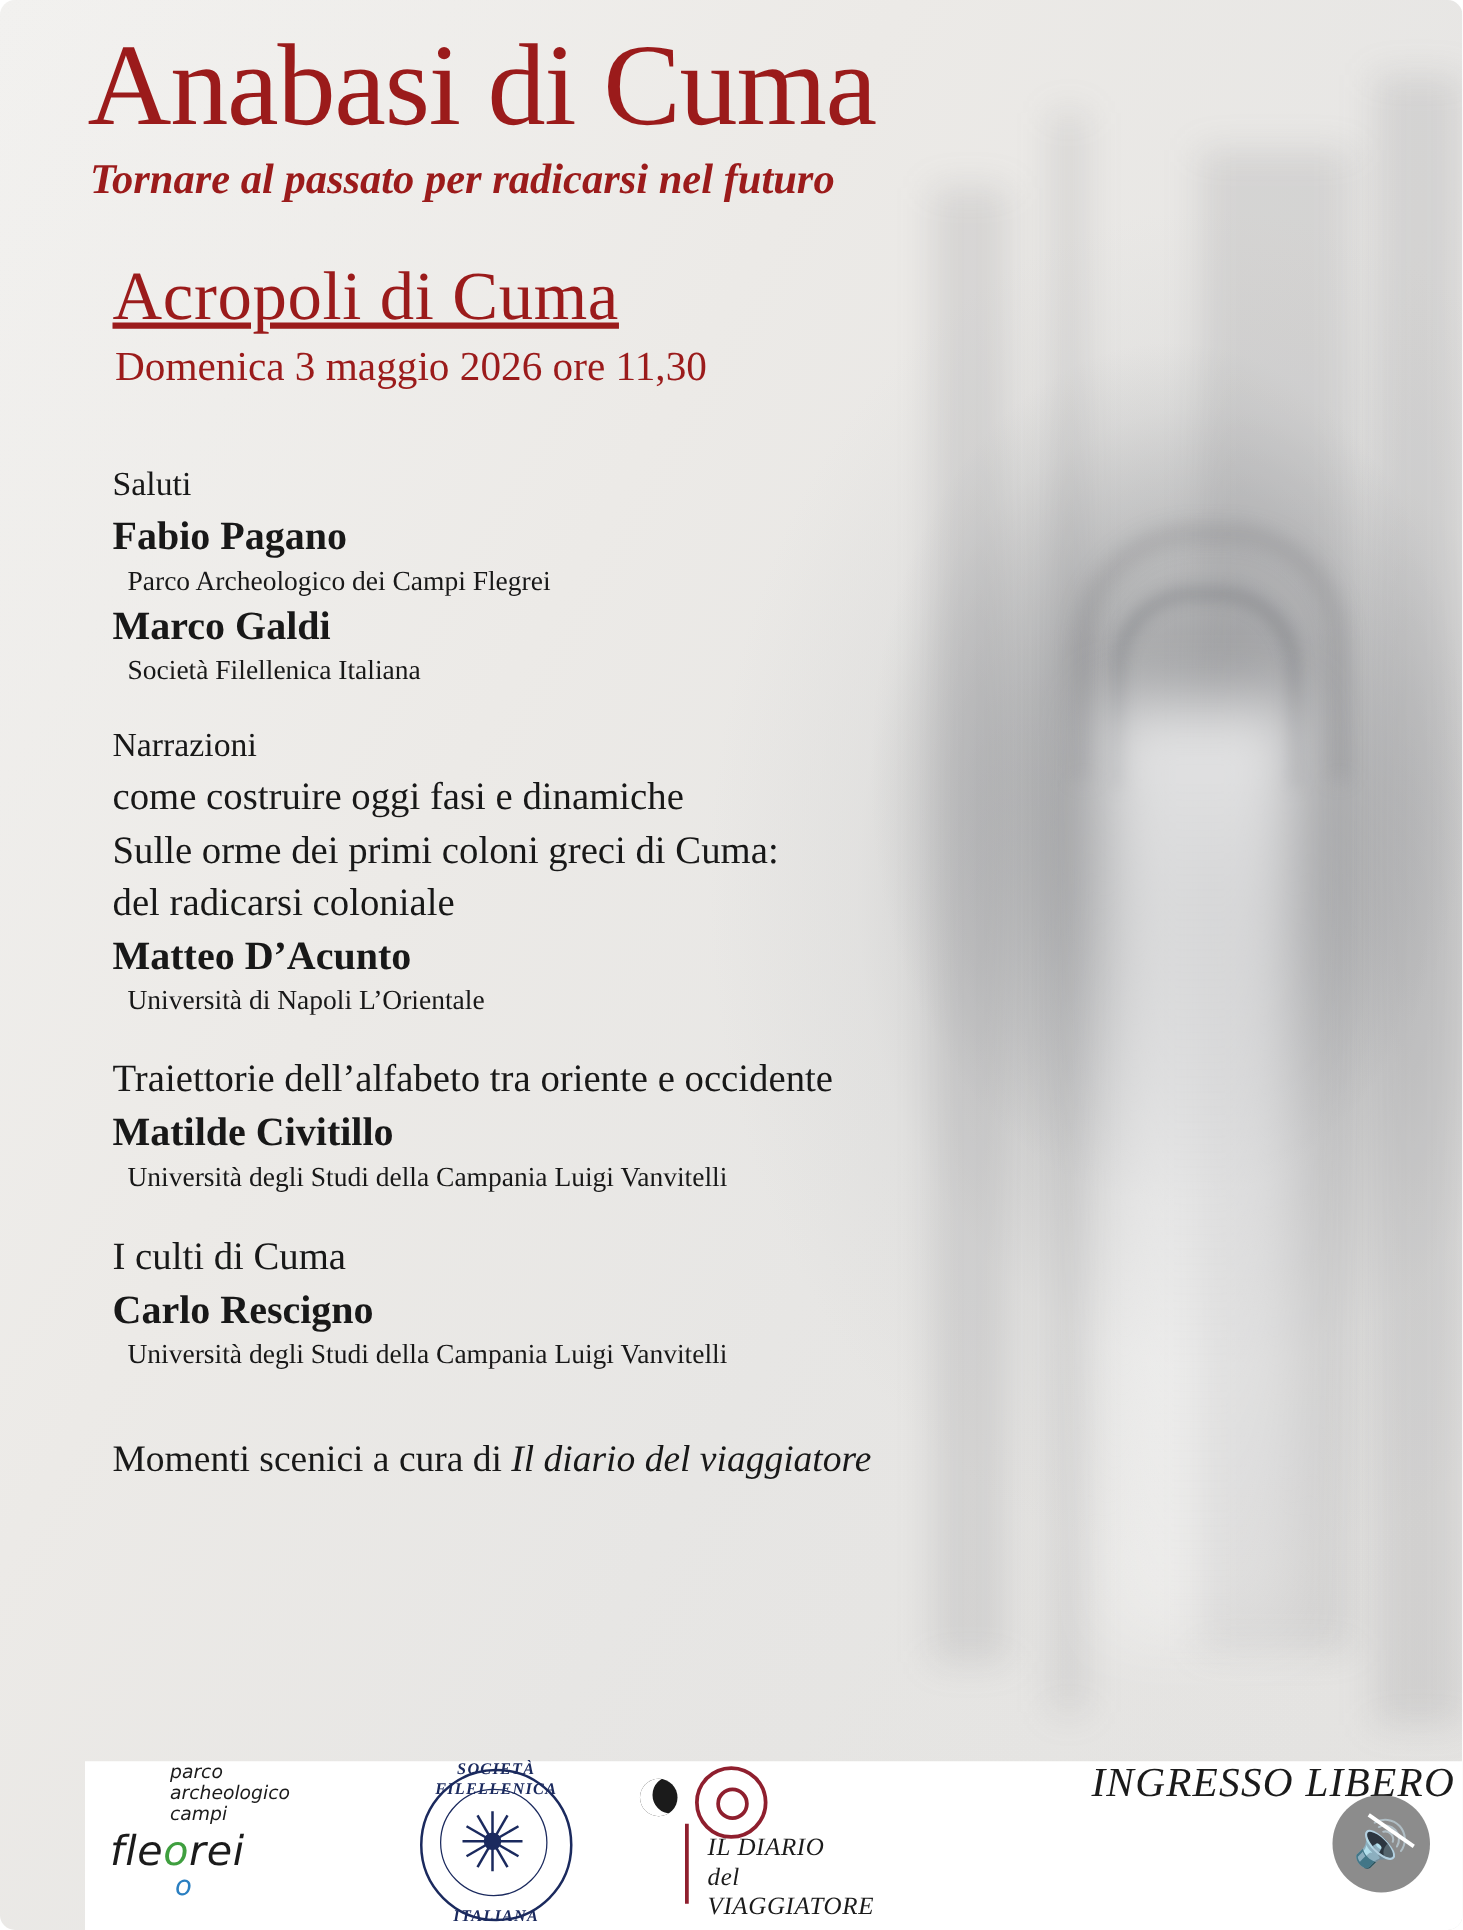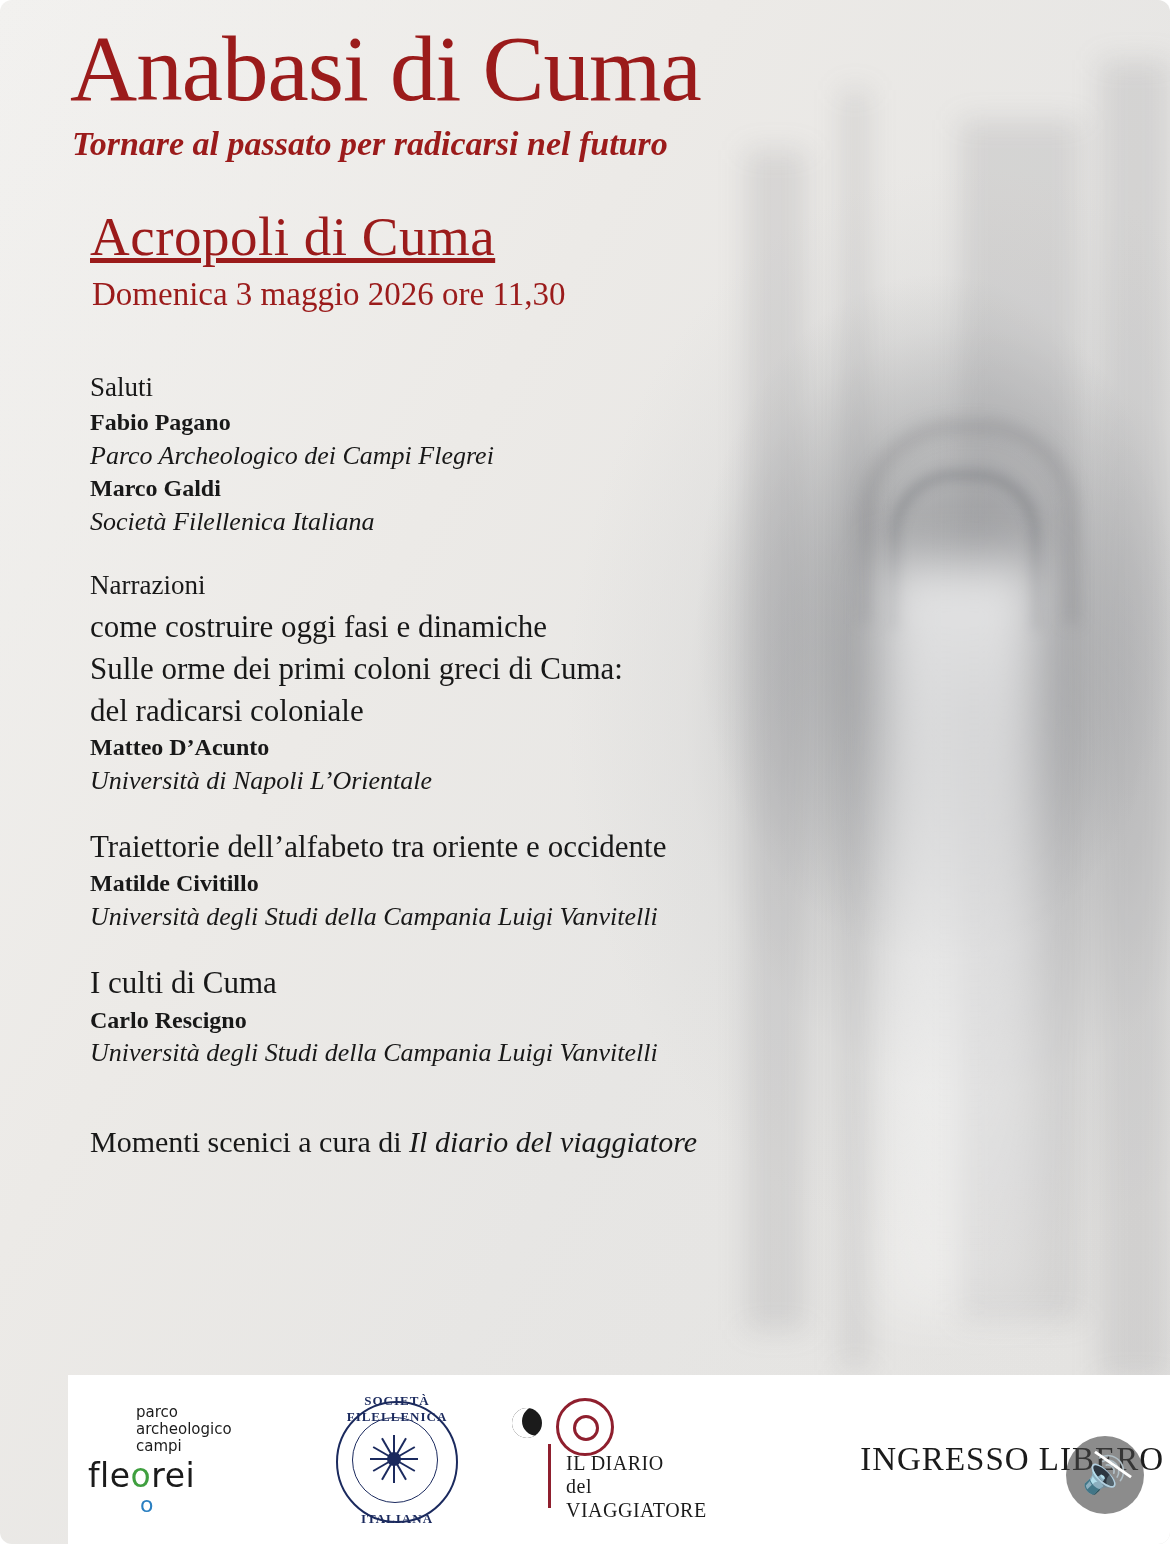--- a/index.html
+++ b/index.html
@@ -116,53 +116,54 @@
     padding: 56px 0 0 90px;
     color: #181818;
     width: 930px;
   }
   .sec-label {
     font-size: 27px;
     line-height: 1.35;
     margin-bottom: 2px;
   }
   .name {
-    font-size: 24px;
+    font-size: 32px;
     font-weight: bold;
     line-height: 1.32;
   }
   .affil {
-    font-size: 26px;
-    font-style: italic;
+    font-size: 22px;
     line-height: 1.32;
+    margin-left: 12px;
   }
   .block-gap { height: 28px; }
   .talk-line {
     font-size: 31px;
     line-height: 1.36;
   }
   .closing {
     font-size: 30px;
     padding: 0 0 0 90px;
     margin-top: 54px;
     color: #181818;
   }
   .closing i { font-style: italic; }
 
   
   .footer {
     position: absolute;
     left: 68px;
     bottom: 0;
     width: 1102px;
-    height: 169px;
+    height: 135px;
     background: #ffffff;
     z-index: 5;
     display: flex;
-    align-items: center;
+    align-items: flex-start;
+    font-style: italic;
   }
   .logo-flegrei {
     margin-left: 20px;
     width: 200px;
     color: #1b1b1b;
   }
   .lf-small {
     font-family: "DejaVu Sans", sans-serif;
     font-size: 15px;
     line-height: 1.12;

